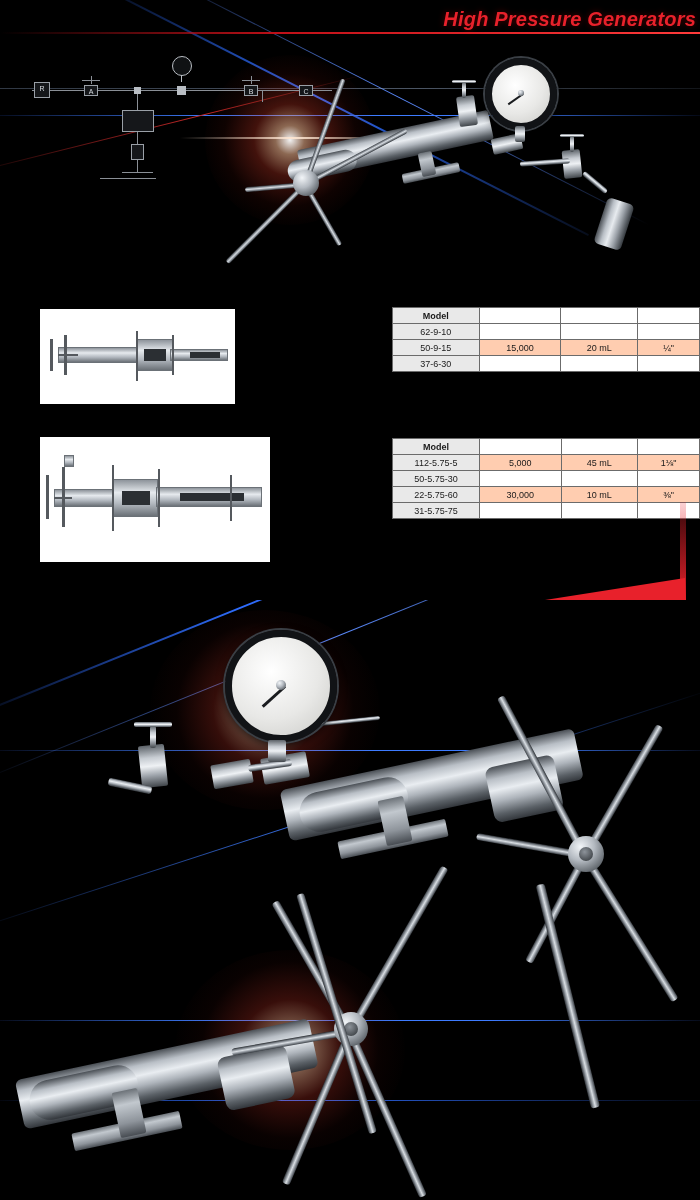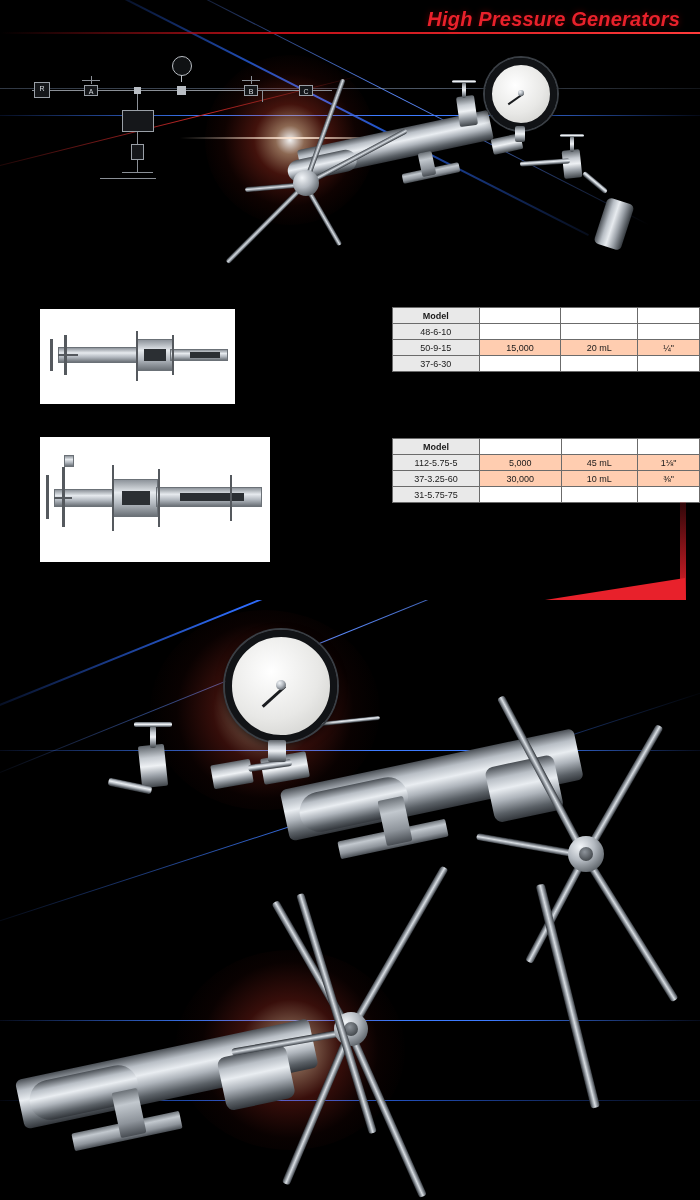--- a/index.html
+++ b/index.html
@@ -39,21 +39,21 @@
     overflow: hidden;
   }
 
   .title-bar {
     position: absolute;
     right: 0;
     top: 6px;
     height: 26px;
     width: 420px;
     text-align: right;
-    padding-right: 20px;
+    padding-right: 4px;
     box-sizing: border-box;
     z-index: 40;
   }
   .title-text {
     font-size: 20px;
     font-weight: bold;
     font-style: italic;
     color: #e8212b;
     letter-spacing: 0.2px;
     line-height: 26px;
@@ -365,21 +365,21 @@
       <thead>
         <tr>
           <th class="c-model">Model</th>
           <th style="width:75px; background:#ffffff;"></th>
           <th style="width:70px; background:#ffffff;"></th>
           <th style="width:55px; background:#ffffff;"></th>
         </tr>
       </thead>
       <tbody>
         <tr>
-          <td class="c-model">48-6-10</td>
+          <td class="c-model">62-9-10</td>
           <td class="c-blank"></td>
           <td class="c-blank"></td>
           <td class="c-blank"></td>
         </tr>
         <tr>
           <td class="c-model">50-9-15</td>
           <td class="c-filled">15,000</td>
           <td class="c-filled">20 mL</td>
           <td class="c-filled">¼"</td>
         </tr>
@@ -402,21 +402,27 @@
         </tr>
       </thead>
       <tbody>
         <tr>
           <td class="c-model">112-5.75-5</td>
           <td class="c-filled">5,000</td>
           <td class="c-filled">45 mL</td>
           <td class="c-filled">1⅛"</td>
         </tr>
         <tr>
-          <td class="c-model">37-3.25-60</td>
+          <td class="c-model">50-5.75-30</td>
+          <td class="c-blank"></td>
+          <td class="c-blank"></td>
+          <td class="c-blank"></td>
+        </tr>
+        <tr>
+          <td class="c-model">22-5.75-60</td>
           <td class="c-filled">30,000</td>
           <td class="c-filled">10 mL</td>
           <td class="c-filled">⅜"</td>
         </tr>
         <tr>
           <td class="c-model">31-5.75-75</td>
           <td class="c-blank"></td>
           <td class="c-blank"></td>
           <td class="c-blank"></td>
         </tr>

